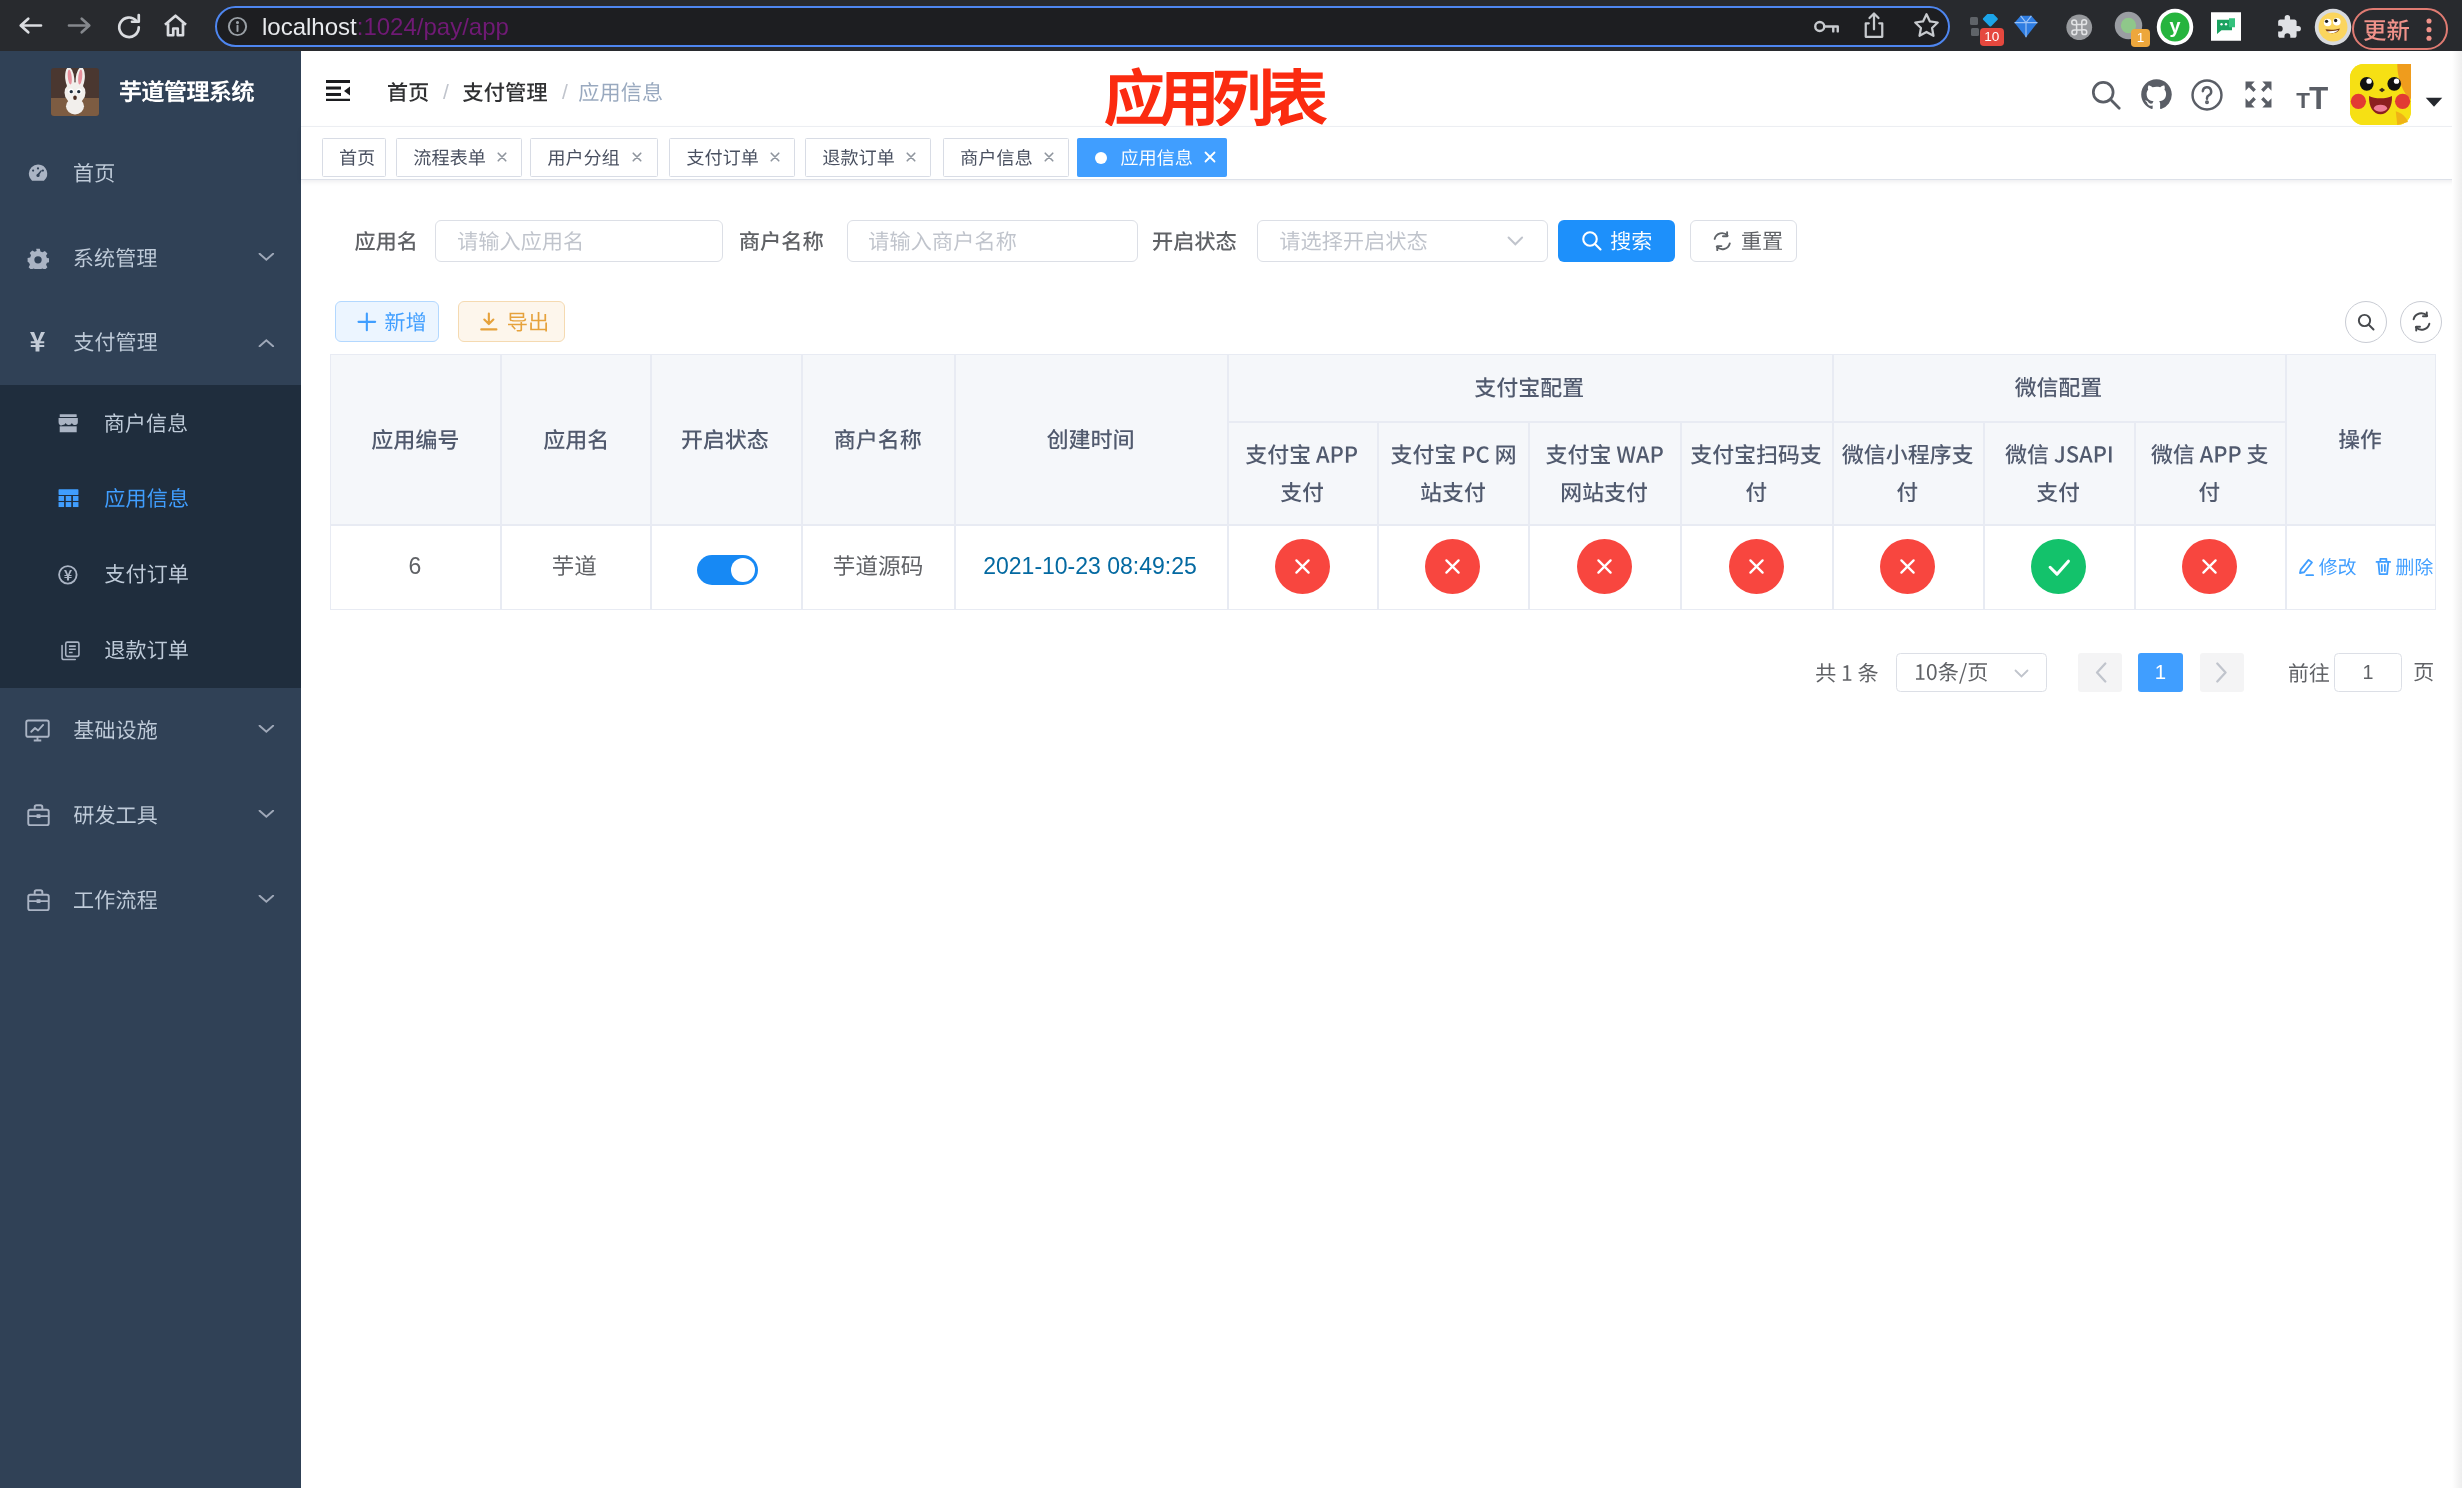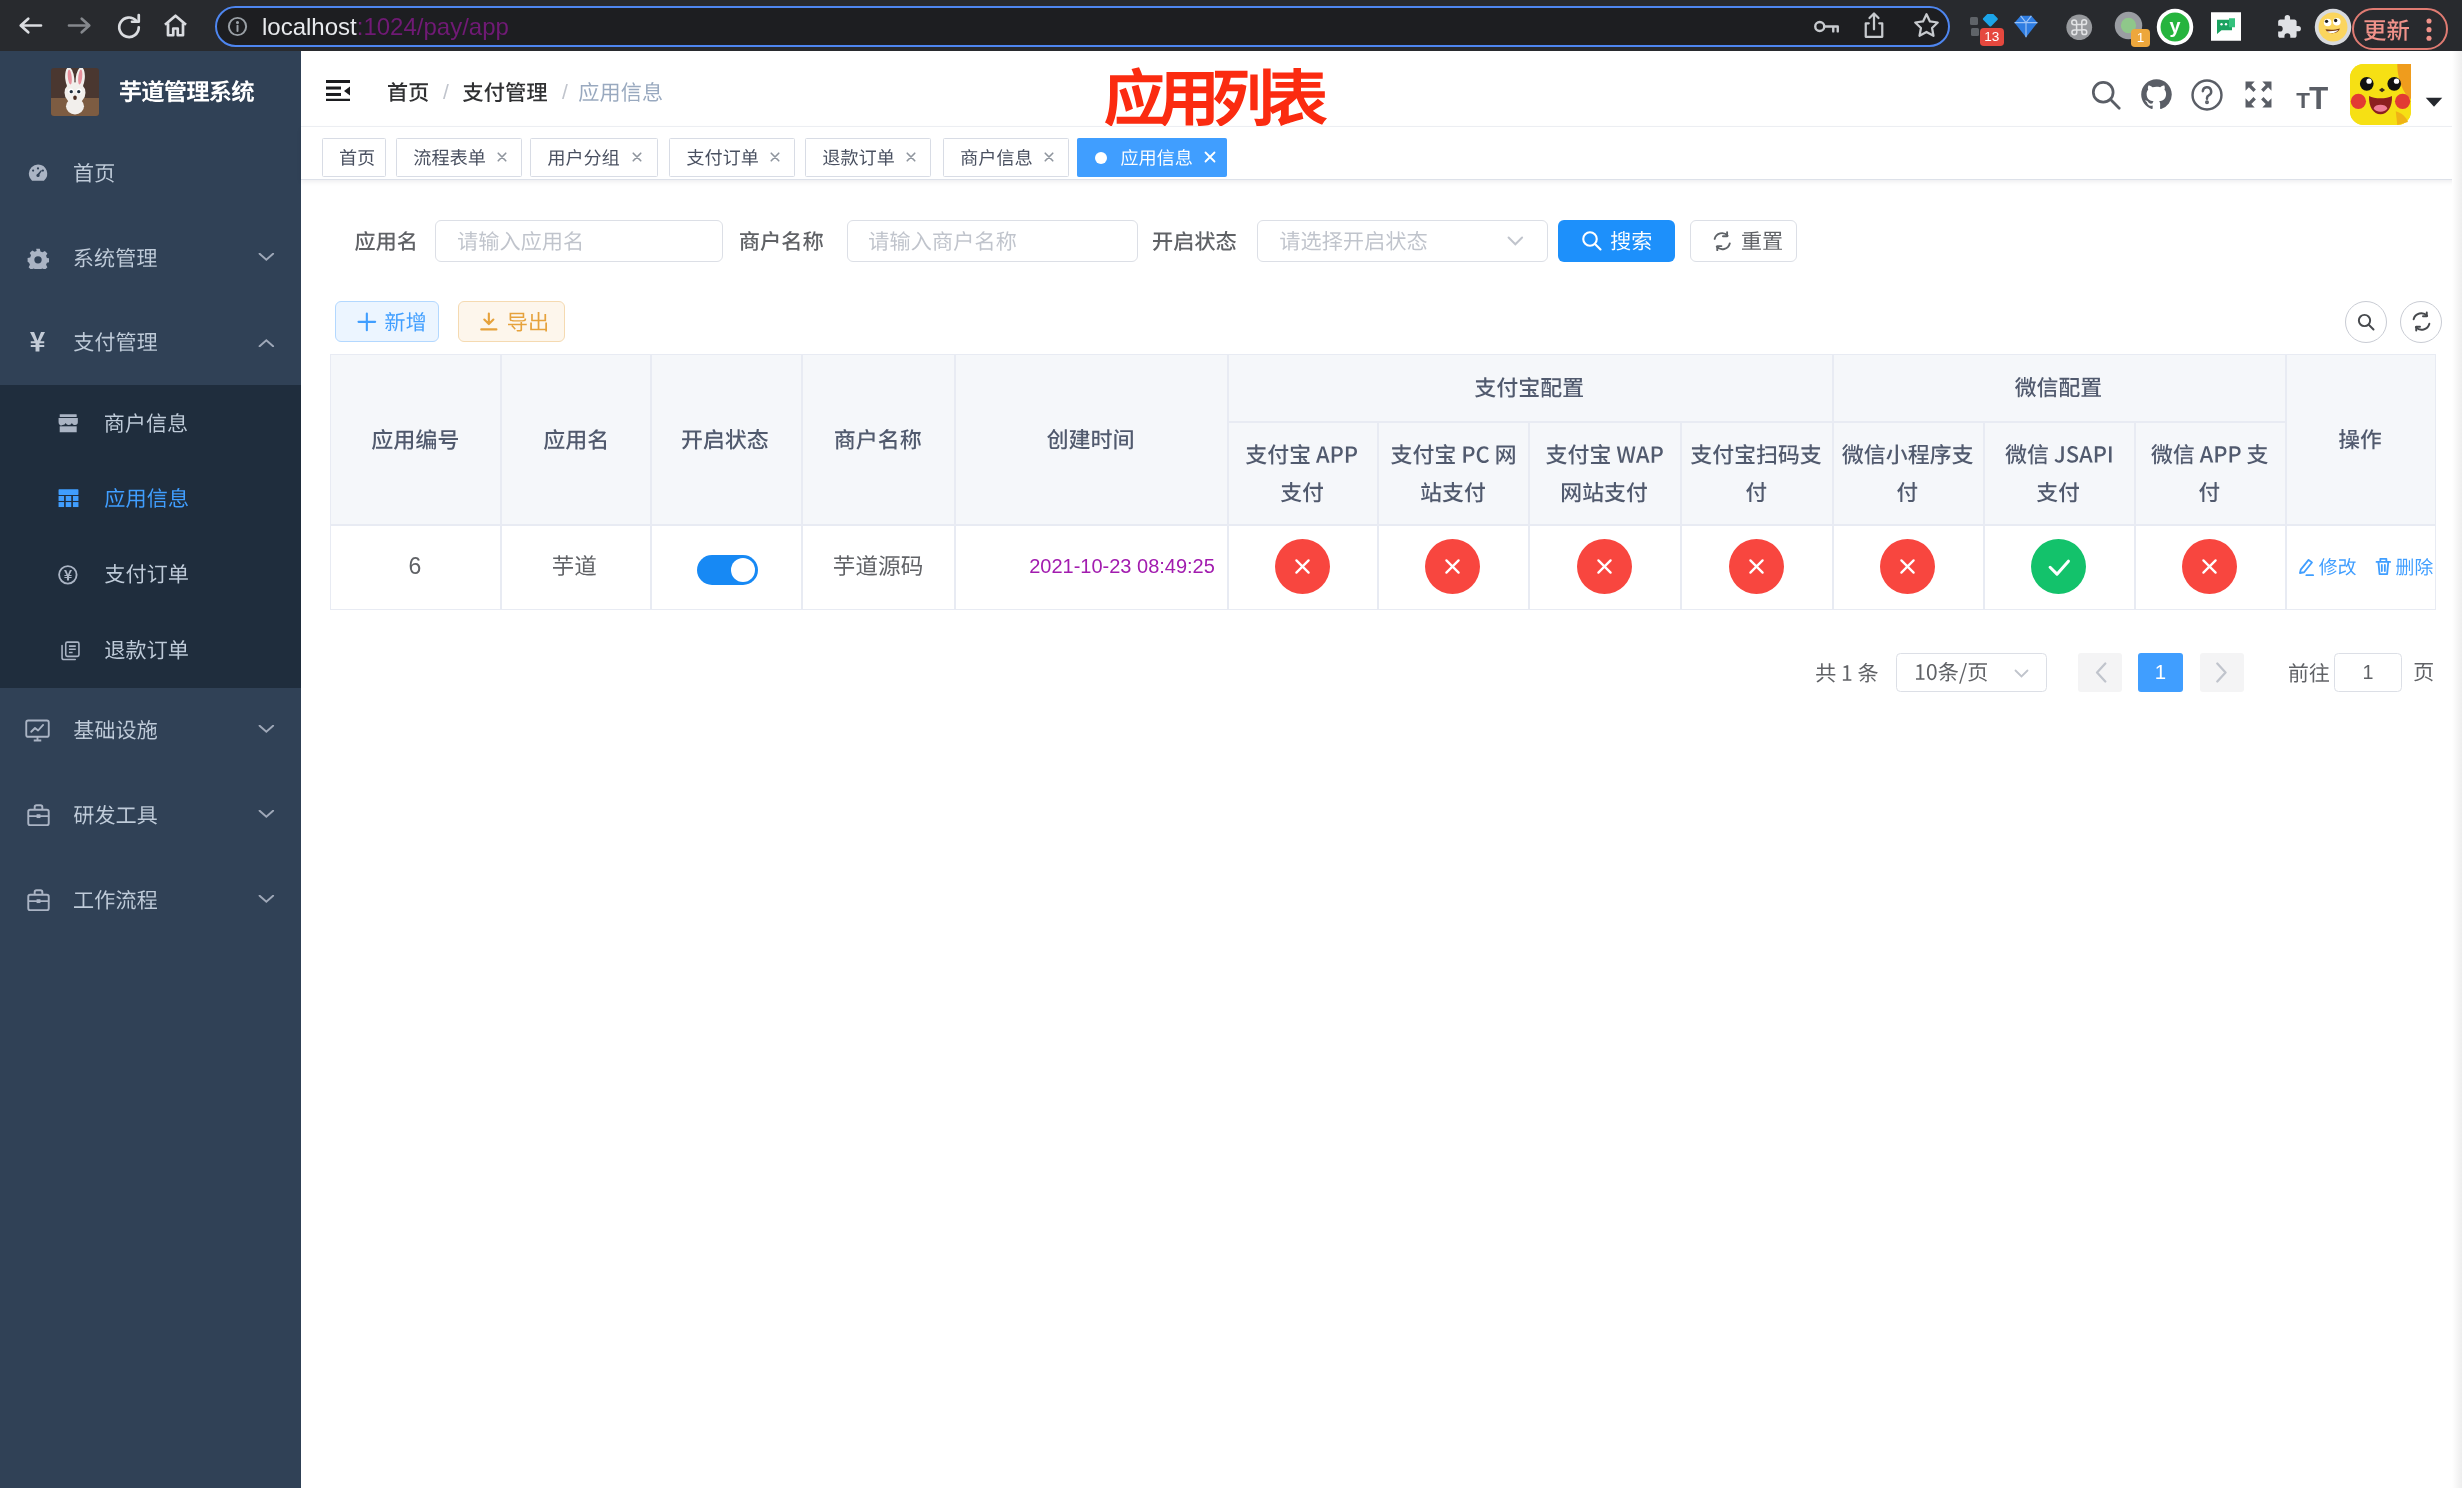--- a/index.html
+++ b/index.html
@@ -52,21 +52,21 @@
     </g>
   </svg>
 <svg class="ab" style="left:1913px;top:12px;" width="27" height="27" viewBox="0 0 36 36">
     <path d="M18 3l4.6 9.6 10.4 1.4-7.6 7.3 1.9 10.4L18 26.6 8.7 31.7l1.9-10.4L3 14l10.4-1.4z" stroke="#c7cace" stroke-width="3" fill="none" stroke-linejoin="round"></path>
   </svg>
 <div class="ab" style="left:1970px;top:17.4px;width:8.3px;height:7.6px;background:#5f6368;border-radius:1.5px"></div>
 <div class="ab" style="left:1971px;top:28px;width:7.6px;height:7.6px;background:#5f6368;border-radius:1.5px"></div>
 <svg class="ab" style="left:1982px;top:14.4px;" width="16.7" height="16.7" viewBox="0 0 22 22">
     <rect x="11" y="-4" width="15" height="15" transform="rotate(45 11 -4)" fill="#1ba4e8" rx="2"></rect>
   </svg>
-<div class="ab" style="left:1980px;top:28px;width:23.5px;height:18px;background:#e5483e;border-radius:3.8px;color:#fff;font-size:13.6px;text-align:center;line-height:18px">13</div>
+<div class="ab" style="left:1980px;top:28px;width:23.5px;height:18px;background:#e5483e;border-radius:3.8px;color:#fff;font-size:13.6px;text-align:center;line-height:18px">10</div>
 <svg class="ab" style="left:2013px;top:15px;" width="26" height="23" viewBox="0 0 34 30">
     <path d="M10 1h14l8 9-15 19L2 10z" fill="#2f7de1"></path>
     <path d="M10 1l7 9 7-9M2 10h30M17 10l0 19" stroke="#9fc4f5" stroke-width="1.5" fill="none"></path>
   </svg>
 <svg class="ab" style="left:2066px;top:13.6px;" width="26.5" height="26.5" viewBox="0 0 35 35">
     <circle cx="17.5" cy="17.5" r="17" fill="#97999d"></circle>
     <path d="M14 14h7v7h-7z M14 14v-3a3.2 3.2 0 1 0-3.2 3.2H14z M21 14h3a3.2 3.2 0 1 0-3.2-3.2V14z M21 21v3a3.2 3.2 0 1 0 3.2-3.2H21z M14 21h-3a3.2 3.2 0 1 0 3.2 3.2V21z" stroke="#e2e3e5" stroke-width="2" fill="none"></path>
   </svg>
 <svg class="ab" style="left:2114px;top:11.4px;" width="29" height="29" viewBox="0 0 38 38">
     <circle cx="19" cy="19" r="18" fill="#9a9da2"></circle>
@@ -809,21 +809,21 @@
 <div class="ab" style="left:697px;top:555px;width:61px;height:30px;background:#1789f4;border-radius:15px"></div>
 <div class="ab" style="left:731px;top:558px;width:24px;height:24px;background:#fff;border-radius:50%"></div>
 <svg class="t" style="left:834px;top:555px;" width="88" height="21" viewBox="57.0 -844.0 3883.0 923.4" fill="#606266">
     <g transform="scale(1,-1)">
       <use href="#g108" x="0"></use>
       <use href="#g109" x="1000"></use>
       <use href="#g110" x="2000"></use>
       <use href="#g111" x="3000"></use>
     </g>
   </svg>
-<div class="lt" style="top:566px;font-size:20px;color:#a21caf;font-weight:400;letter-spacing:0;transform:translate(-50%,-50%);left:1090px;margin-left:32px;">2021-10-23 08:49:25</div>
+<div class="lt" style="top:566px;font-size:23px;color:#0369a1;font-weight:400;letter-spacing:0;transform:translate(-50%,-50%);left:1090px;">2021-10-23 08:49:25</div>
 <svg class="ab" style="left:1275px;top:539px;" width="55" height="55" viewBox="0 0 72 72">
     <circle cx="36" cy="36" r="36" fill="#f8463f"></circle>
     <path d="M28 28l16 16M44 28L28 44" stroke="#fff" stroke-width="3" fill="none" stroke-linecap="round"></path>
   </svg>
 <svg class="ab" style="left:1425px;top:539px;" width="55" height="55" viewBox="0 0 72 72">
     <circle cx="36" cy="36" r="36" fill="#f8463f"></circle>
     <path d="M28 28l16 16M44 28L28 44" stroke="#fff" stroke-width="3" fill="none" stroke-linecap="round"></path>
   </svg>
 <svg class="ab" style="left:1577px;top:539px;" width="55" height="55" viewBox="0 0 72 72">
     <circle cx="36" cy="36" r="36" fill="#f8463f"></circle>

